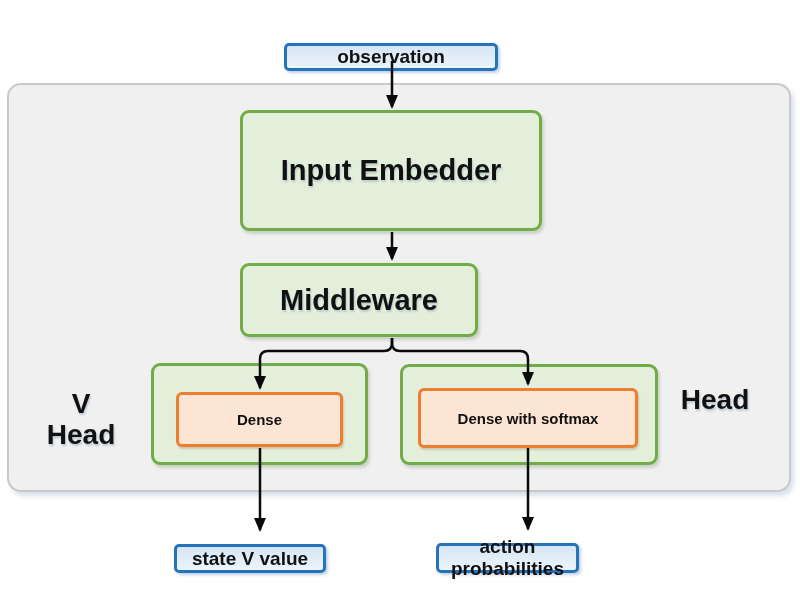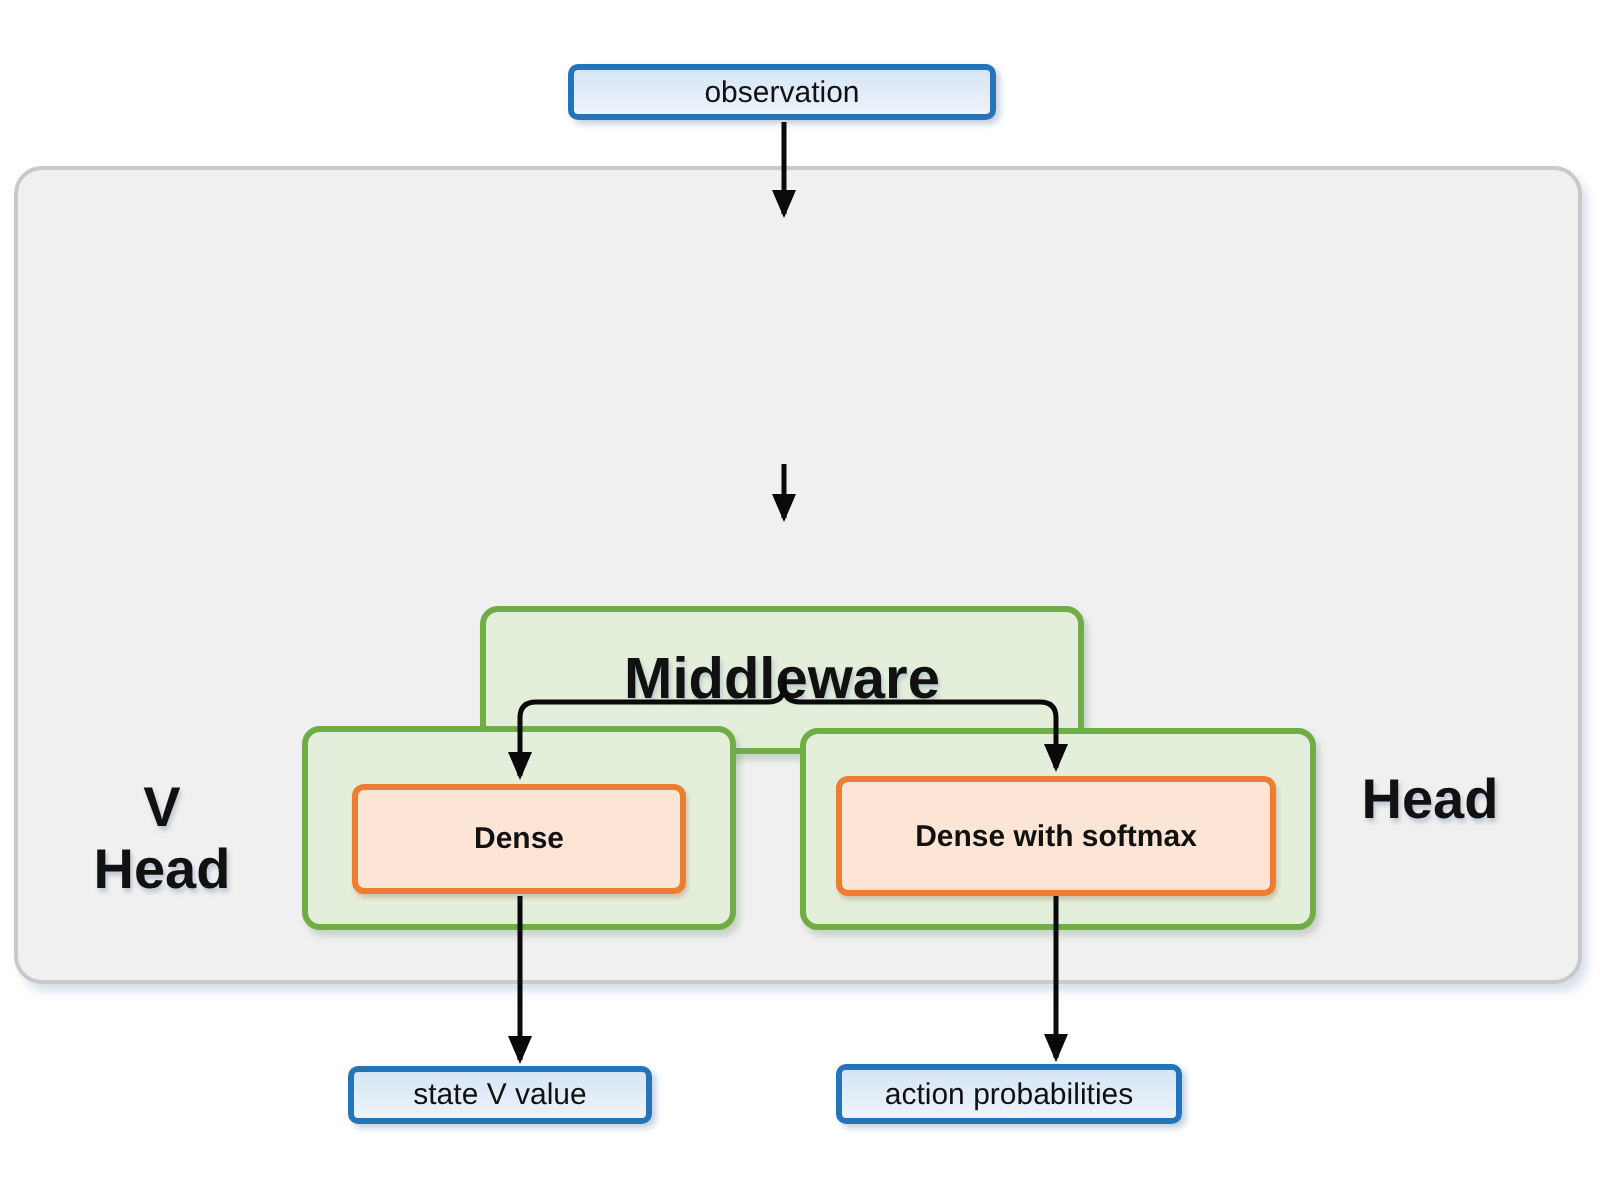--- a/index.html
+++ b/index.html
@@ -34,39 +34,40 @@
     background: var(--panel-fill, #f0f0f0);
     border: 2px solid var(--panel-border, #c9c9c9);
     border-radius: 14px;
     box-shadow: 3px 4px 5px rgba(150,170,200,0.35);
   }
   
   .io {
     background: linear-gradient(180deg, var(--io-fill-top, #d6e5f4), var(--io-fill-bottom, #ecf4fb));
     border: 3px solid var(--io-border, #2574b9);
     border-radius: 5px;
-    font-size: 15px;
-    font-weight: normal;
+    font-size: 19px;
+    font-weight: bold;
     box-shadow: 2px 2px 3px rgba(120,150,190,0.45);
+    margin-top: 11px;
   }
   .io-observation { left: 284px; top: 32px;  width: 214px; height: 28px; }
   .io-state-v    { left: 174px; top: 533px; width: 152px; height: 29px; }
-  .io-action-p   { left: 418px; top: 532px; width: 173px; height: 30px; }
+  .io-action-p   { left: 436px; top: 532px; width: 143px; height: 30px; }
   
   .module {
     background: var(--module-fill, #e4efdb);
     border: 3px solid var(--module-border, #70ad47);
     border-radius: 9px;
     font-size: 29px;
     font-weight: bold;
     box-shadow: 2px 3px 3px rgba(130,155,130,0.35);
     text-shadow: 1px 2px 2px rgba(140,160,185,0.45);
   }
   .module-input-embedder { left: 240px; top: 110px; width: 302px; height: 121px; }
-  .module-middleware     { left: 240px; top: 263px; width: 302px; height: 74px; margin-top: 40px; }
+  .module-middleware     { left: 240px; top: 263px; width: 238px; height: 74px; }
   .head-group-v      { left: 151px; top: 363px; width: 217px; height: 102px; }
   .head-group-policy { left: 400px; top: 364px; width: 258px; height: 101px; }
   
   .dense {
     background: var(--dense-fill, #fce5d5);
     border: 3px solid var(--dense-border, #ed7d31);
     border-radius: 6px;
     box-shadow: 1px 2px 2px rgba(170,140,110,0.4);
     line-height: 19px;
     font-size: 15px;
@@ -105,20 +106,23 @@
 <body>
 
 <div class="canvas">
 
   <div class="panel"></div>
 
   <div class="node io io-observation">
     <span>observation</span>
   </div>
 
+  <div class="node module module-input-embedder">
+    <span>Input Embedder</span>
+  </div>
 
   <div class="node module module-middleware">
     <span>Middleware</span>
   </div>
 
   <div class="node module head-group-v"></div>
   <div class="node dense dense-v">
     <span class="dense-title">Dense</span>
   </div>
   <div class="head-label head-label-v">

